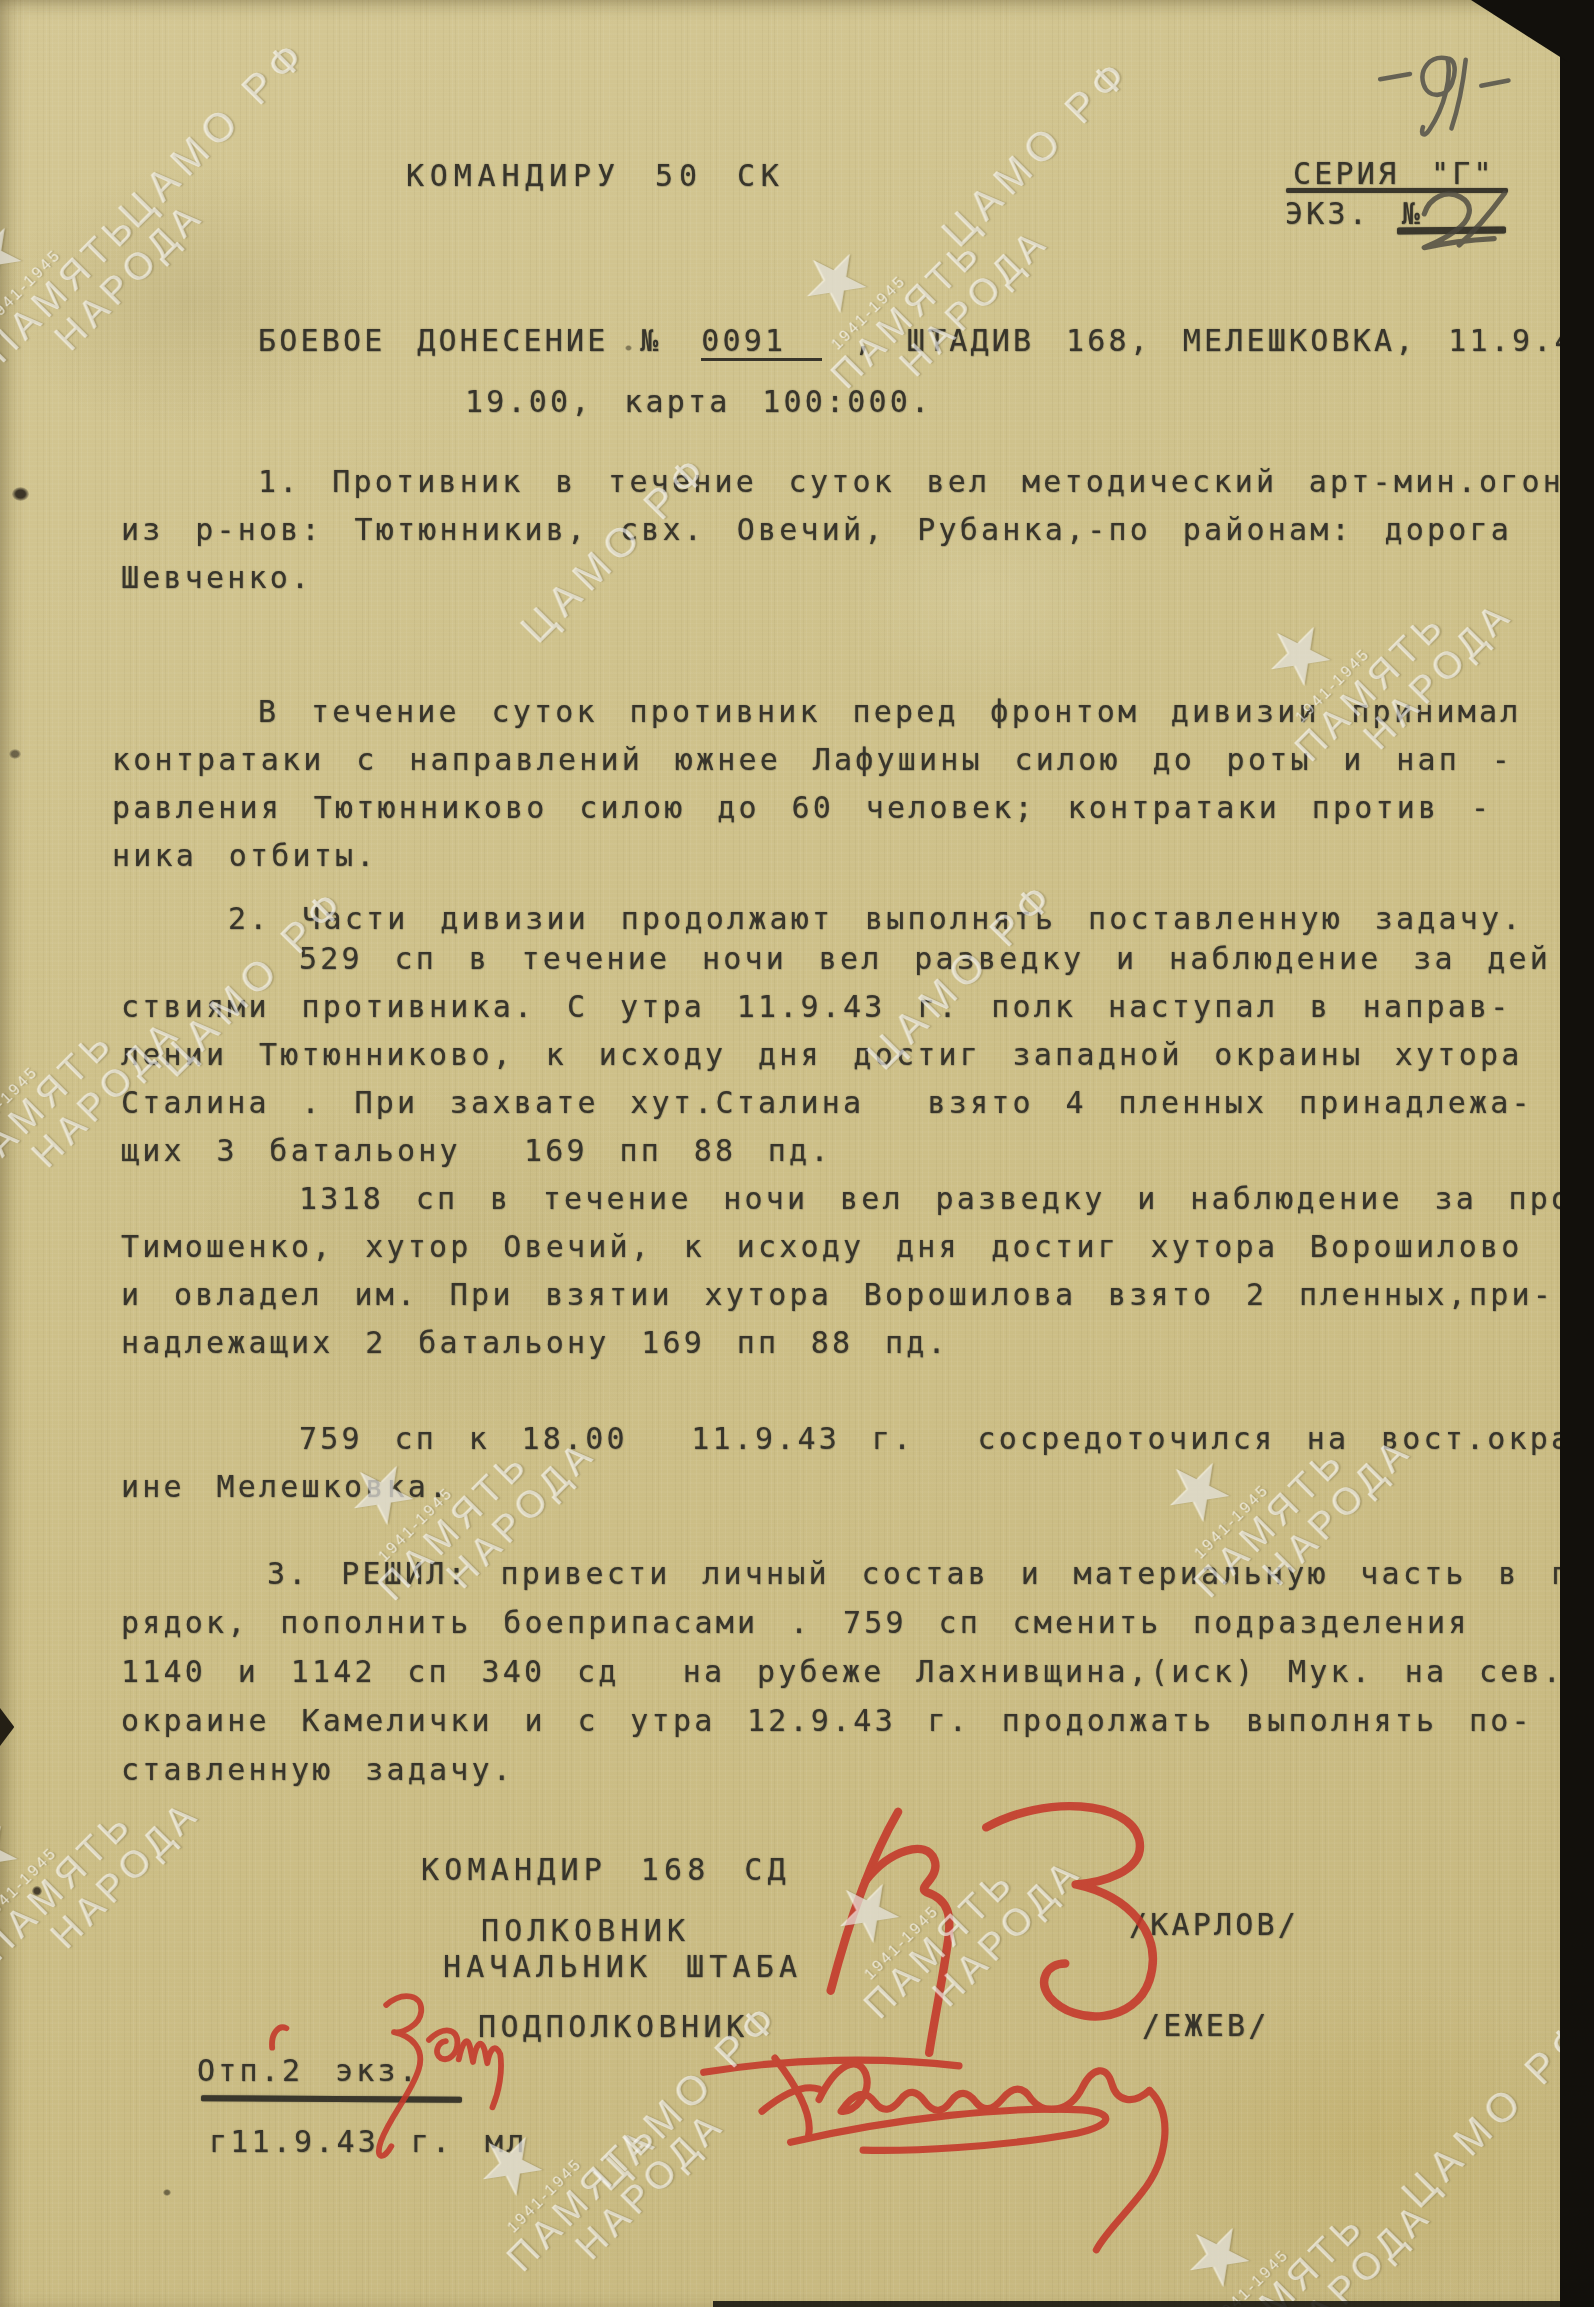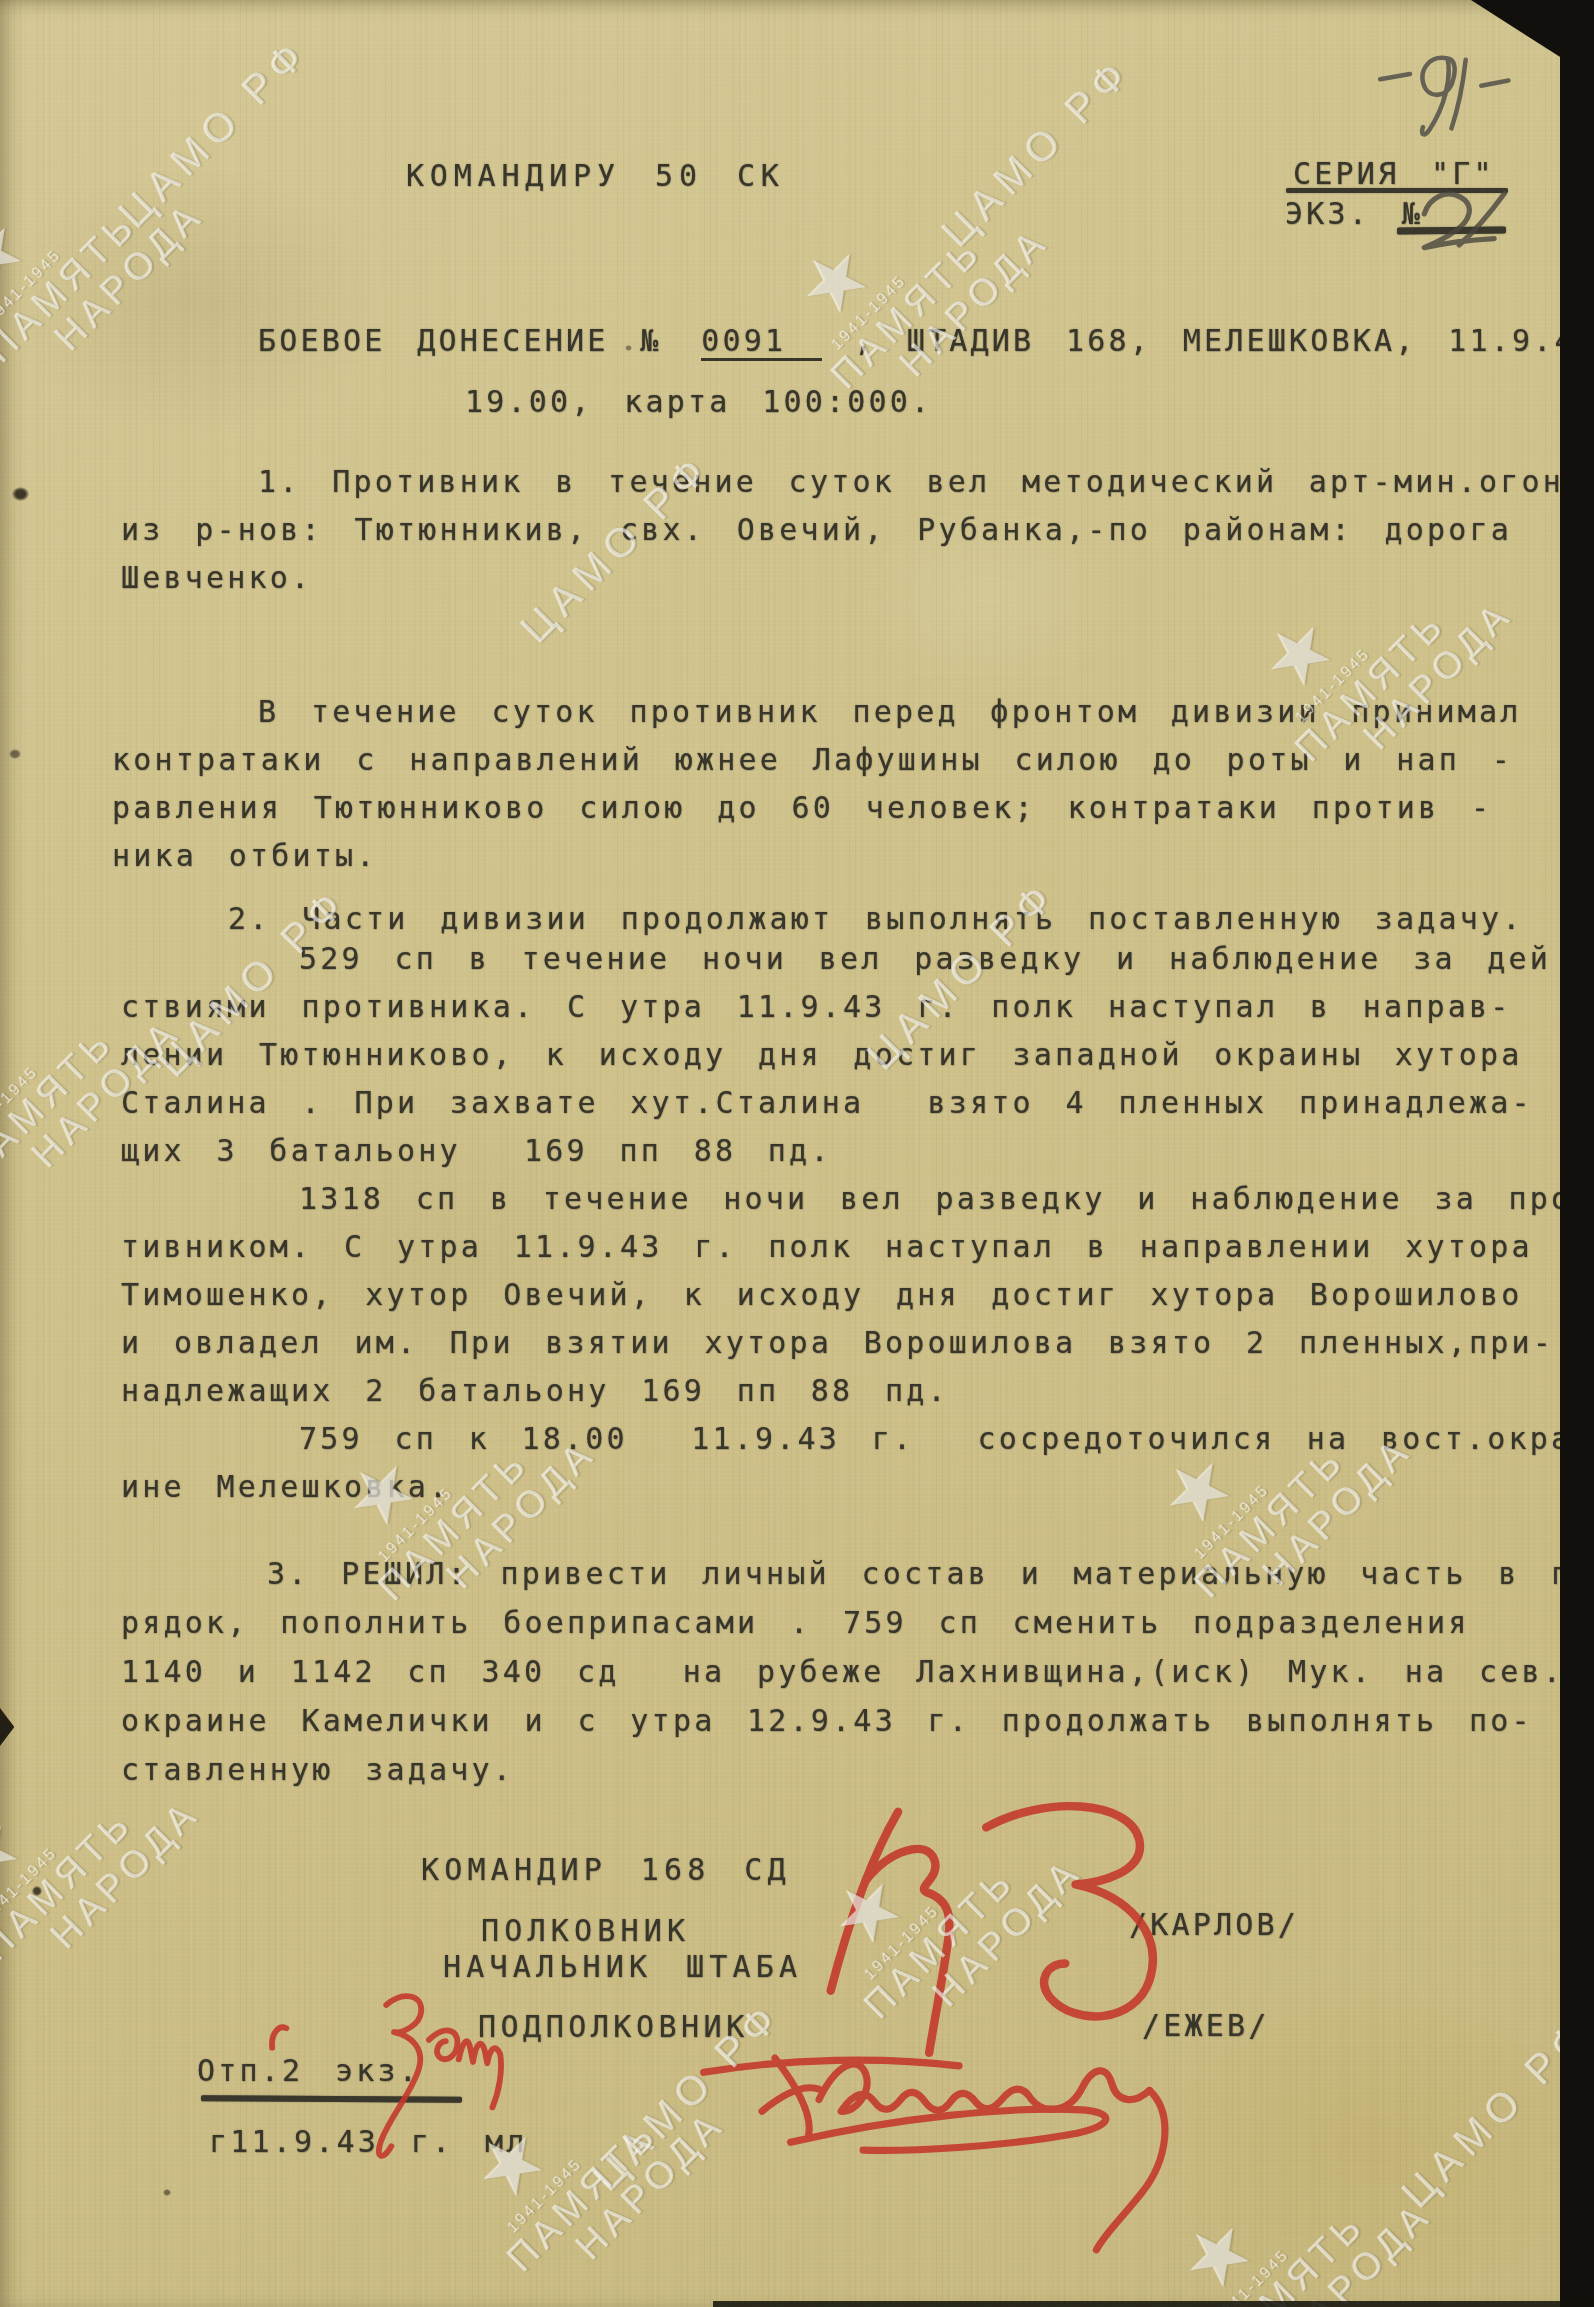--- a/index.html
+++ b/index.html
@@ -82,21 +82,20 @@
   <div class="para" style="left:121px;top:935px;">
     <div class="line" style="padding-left:178px;">529 сп в течение ночи вел разведку и наблюдение за дей -</div>
     <div class="line">ствиями противника. С утра 11.9.43 г. полк наступал в направ-</div>
     <div class="line">лении Тютюнниково, к исходу дня достиг западной окраины хутора</div>
     <div class="line">Сталина . При захвате хут.Сталина  взято 4 пленных принадлежа-</div>
     <div class="line">щих 3 батальону  169 пп 88 пд.</div>
   </div>
 
   <div class="para" style="left:121px;top:1175px;">
     <div class="line" style="padding-left:178px;">1318 сп в течение ночи вел разведку и наблюдение за про-</div>
-    <div class="line">тивником. С утра 11.9.43 г. полк наступал в направлении хутора</div>
     <div class="line">Тимошенко, хутор Овечий, к исходу дня достиг хутора Ворошилово</div>
     <div class="line">и овладел им. При взятии хутора Ворошилова взято 2 пленных,при-</div>
     <div class="line">надлежащих 2 батальону 169 пп 88 пд.</div>
   </div>
 
   <div class="para" style="left:121px;top:1415px;">
     <div class="line" style="padding-left:178px;">759 сп к 18.00  11.9.43 г.  сосредоточился на вост.окра-</div>
     <div class="line">ине Мелешковка.</div>
   </div>
 

